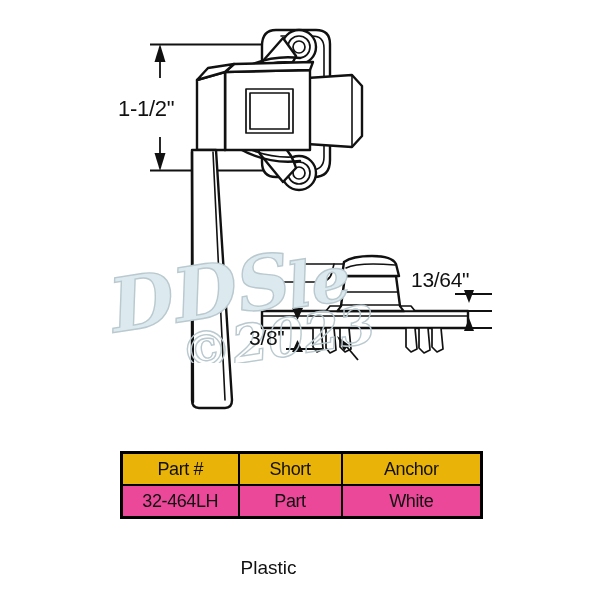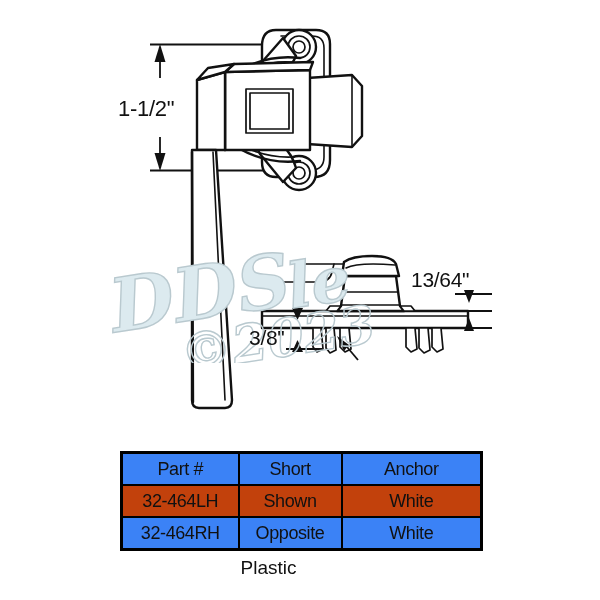--- a/index.html
+++ b/index.html
@@ -114,22 +114,22 @@
     font-size: 18px;
     color: #111111;
     height: 28px;
     padding: 1px 4px;
     letter-spacing: -0.4px;
   }
   table#parts-table th { font-weight: 400; }
   col.c-part   { width: 117px; }
   col.c-hand   { width: 103px; }
   col.c-finish { width: 140px; }
-  tr.row-shaded td, tr.row-shaded th { background: #3b82f6; }
-  tr.row-plain  td { background: #c2410c; }
+  tr.row-shaded td, tr.row-shaded th { background: #eab308; }
+  tr.row-plain  td { background: #ec4899; }
 
   #material-label {
     position: absolute;
     left: 0;
     top: 557px;
     width: 537px;
     text-align: center;
     font-family: "Liberation Sans", sans-serif;
     font-size: 19px;
     color: #111111;
@@ -296,26 +296,21 @@
       <thead>
         <tr class="row-shaded">
           <th>Part #</th>
           <th>Short</th>
           <th>Anchor</th>
         </tr>
       </thead>
       <tbody>
         <tr class="row-plain">
           <td>32-464LH</td>
-          <td>Shown</td>
-          <td>White</td>
-        </tr>
-        <tr class="row-shaded">
-          <td>32-464RH</td>
-          <td>Opposite</td>
+          <td>Part</td>
           <td>White</td>
         </tr>
       </tbody>
     </table>
   </div>
 
   <div id="material-label">Plastic</div>
 
 </div>
 

